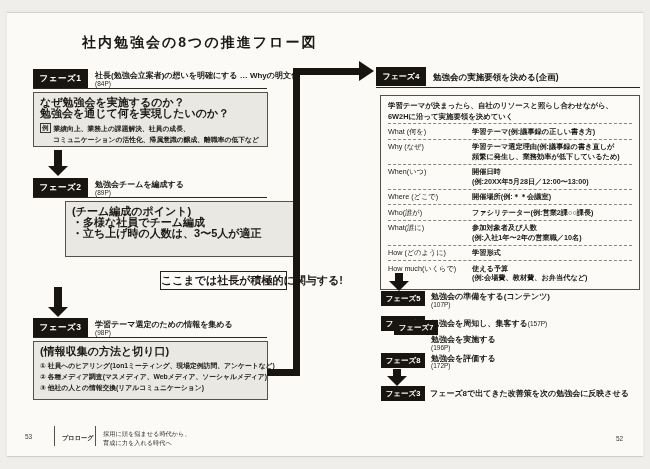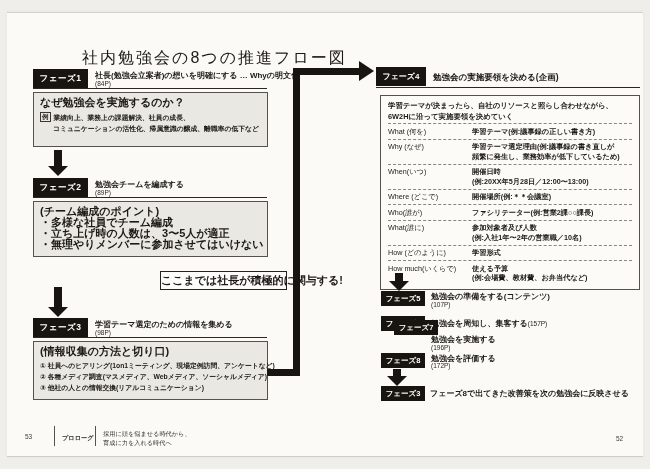--- a/index.html
+++ b/index.html
@@ -11,21 +11,21 @@
   }
   .page{
     position:absolute;left:7px;top:12px;width:636px;height:443px;
     background:#fbfaf7;
     border-top:1px solid #d2d1cc;border-bottom:1px solid #cfcec9;
     box-shadow:0 0 3px rgba(0,0,0,0.05);
   }
   .abs{position:absolute;}
 
   .doc-title{
-    left:82px;top:48px;font-size:16px;font-weight:normal;letter-spacing:2px;white-space:nowrap;
+    left:82px;top:34px;font-size:14px;font-weight:bold;letter-spacing:2px;white-space:nowrap;
   }
 
   
   .plabel{
     background:#181510;color:#ffffff;font-weight:bold;text-align:center;
     white-space:nowrap;
   }
   .plabel-l{left:33px;width:55px;height:19px;font-size:8.5px;line-height:19px;letter-spacing:0.5px;}
   .plabel-r{left:381px;width:44px;height:15px;font-size:7.5px;line-height:15px;}
 
@@ -96,40 +96,40 @@
 
 <div class="abs doc-title">社内勉強会の8つの推進フロー図</div>
 
 <div class="abs plabel plabel-l" style="top:69px;">フェーズ1</div>
 <div class="abs ptitle" style="left:95px;top:70px;">社長(勉強会立案者)の想いを明確にする … Whyの明文化</div>
 <div class="abs pref" style="left:95px;top:80px;">(84P)</div>
 <div class="abs rule" style="left:33px;top:88px;width:234px;"></div>
 
 <div class="abs ibox" style="top:92px;height:55px;">
   <div class="ln">なぜ勉強会を実施するのか？</div>
+  <div class="ln">勉強会を通じて何を実現したいのか？</div>
   <div class="gap"></div>
   <div class="ln sm"><span class="exmark">例</span><span>業績向上、業務上の課題解決、社員の成長、</span></div>
   <div class="ln sm indent">コミュニケーションの活性化、帰属意識の醸成、離職率の低下など</div>
 </div>
 
 <div class="abs arrow-down" style="left:48px;top:150px;">
   <div class="shaft" style="height:16px;"></div>
     <div class="head"></div>
 </div>
 
 <div class="abs plabel plabel-l" style="top:178px;">フェーズ2</div>
 <div class="abs ptitle" style="left:95px;top:179px;">勉強会チームを編成する</div>
 <div class="abs pref" style="left:95px;top:189px;">(89P)</div>
 <div class="abs rule" style="left:33px;top:197px;width:234px;"></div>
 
-<div class="abs ibox" style="top:201px;height:56px;">
+<div class="abs ibox" style="top:201px;height:56px;margin-left:32px;">
   <div class="ln">(チーム編成のポイント)</div>
   <div class="ln">・多様な社員でチーム編成</div>
   <div class="ln">・立ち上げ時の人数は、3〜5人が適正</div>
-  <div class="ln">・無理やりメンバーに参加させてはいけない</div>
 </div>
 
 <div class="abs callout">ここまでは社長が積極的に関与する!</div>
 
 <div class="abs arrow-down" style="left:48px;top:287px;">
   <div class="shaft" style="height:20px;"></div>
     <div class="head"></div>
 </div>
 
 <div class="abs plabel plabel-l" style="top:318px;">フェーズ3</div>

